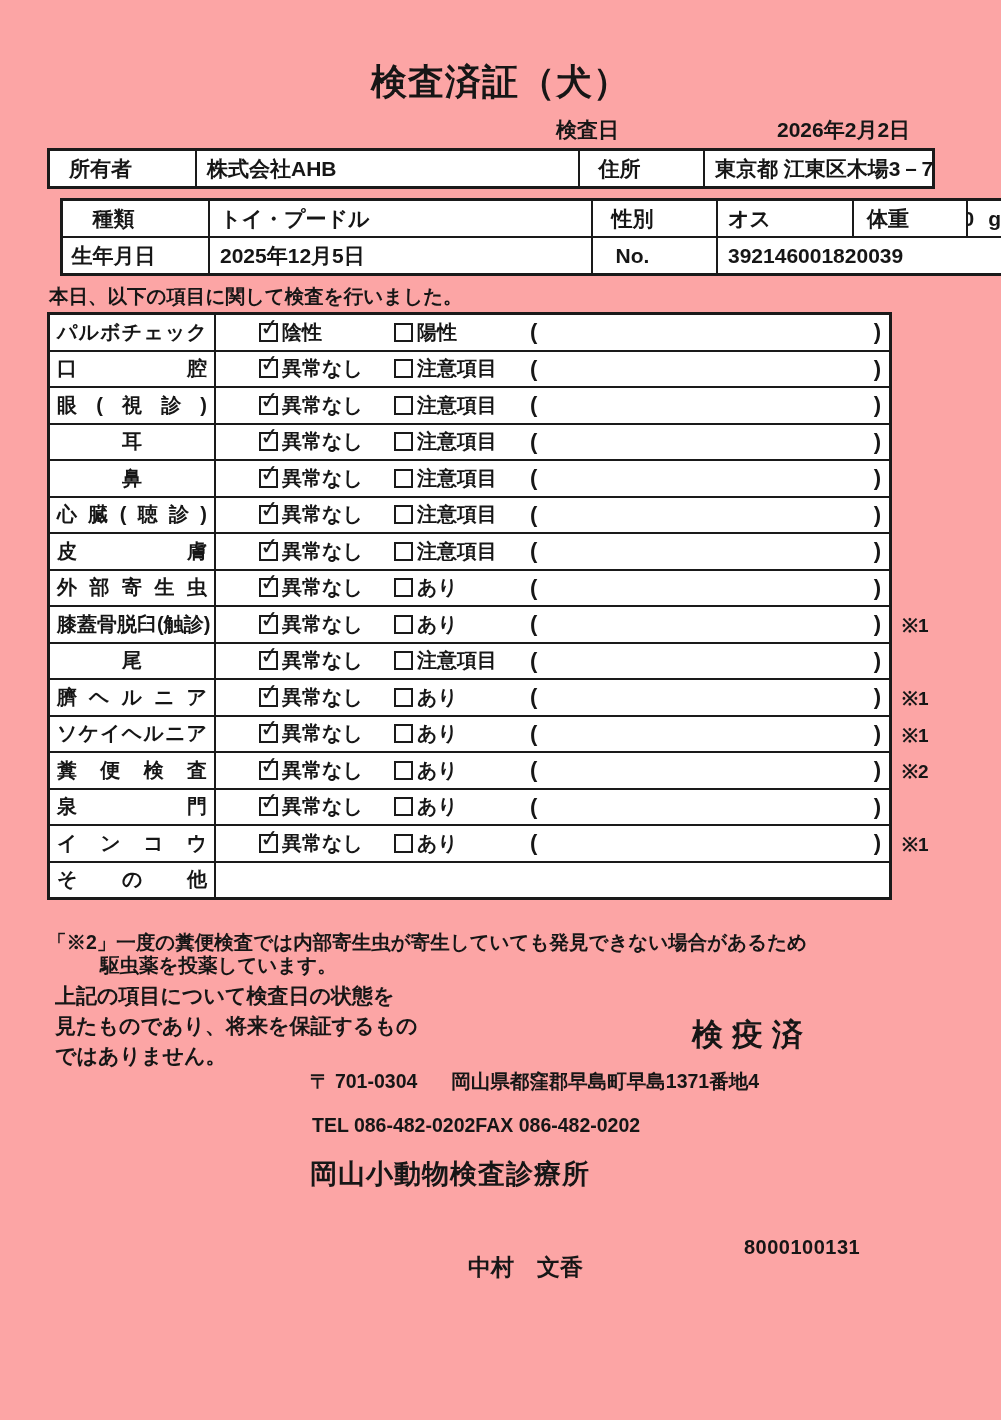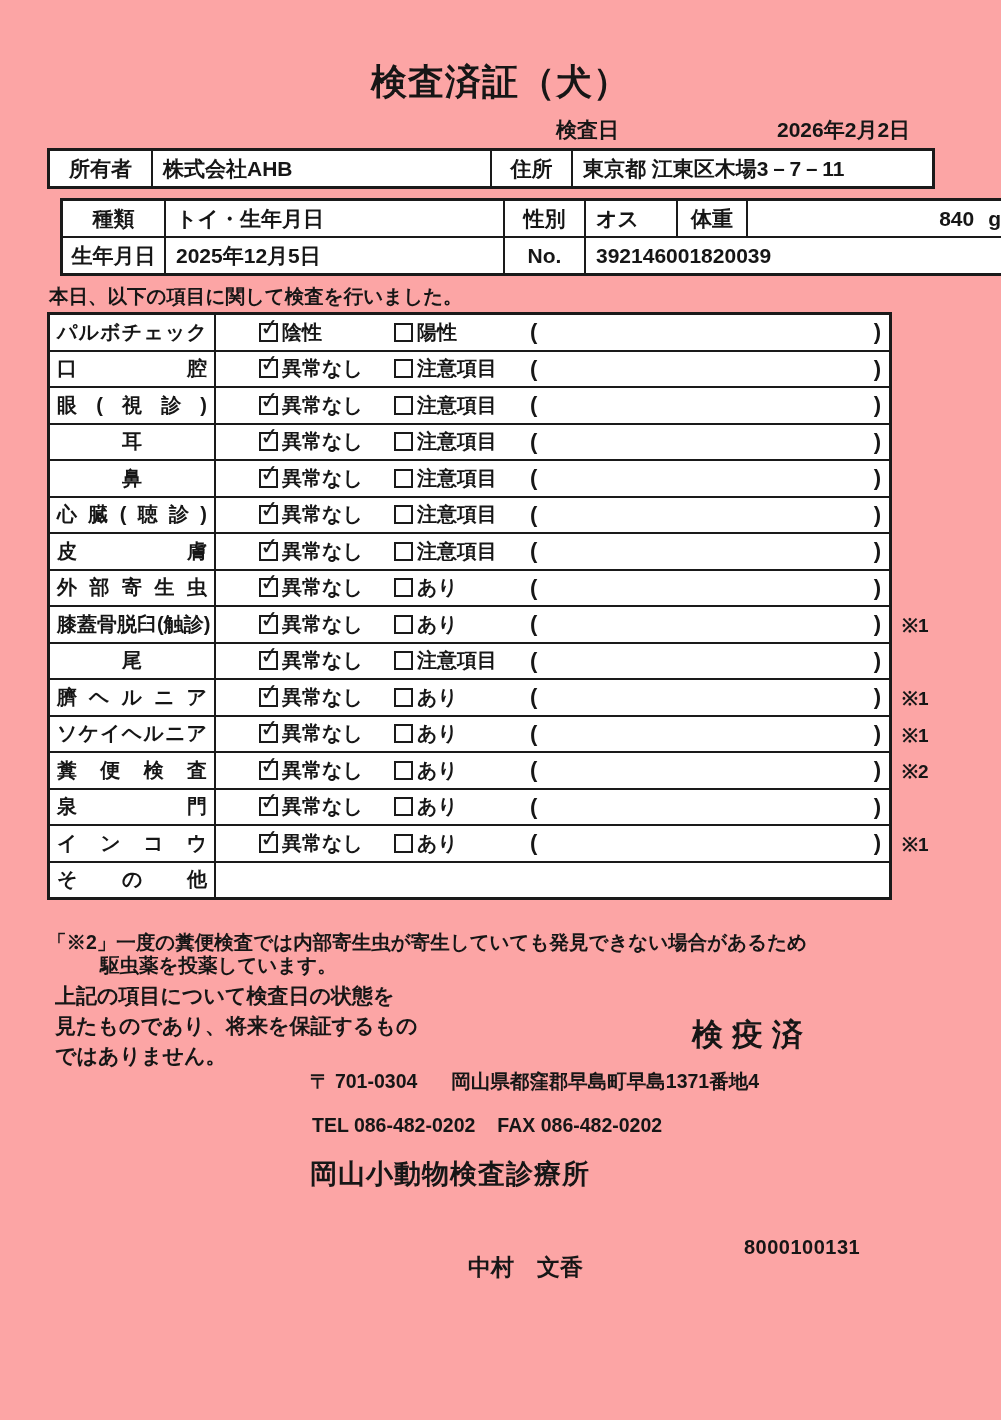--- a/index.html
+++ b/index.html
@@ -17,21 +17,21 @@
   .doc-title {
     top:58px; left:0; width:1001px;
     text-align:center;
     font-size:36px; font-weight:700; letter-spacing:1px;
   }
   .insp-date-label { top:116px; left:556px; font-size:21px; font-weight:600; }
   .insp-date-value { top:116px; left:777px; font-size:21px; font-weight:600; }
 
   
   .tbl { position:absolute; border:3px solid #1a1a1a; box-sizing:border-box; background:#fff; }
-  .g-row { display:grid; height:35px; }
+  .g-row { display:grid; height:35px;gap:44px; }
   .g-row + .g-row { border-top:2px solid #1a1a1a; }
   .owner-tbl { top:148px; left:47px; width:888px; }
   .owner-tbl .g-row { grid-template-columns:101px 339px 81px 1fr; }
   .pet-tbl { top:198px; left:60px; width:960px; }
   .pet-row1 { grid-template-columns:101px 339px 81px 92px 70px 1fr; }
   .pet-row2 { grid-template-columns:101px 339px 81px 1fr; }
   .cell {
     display:flex; align-items:center;
     font-size:21px; font-weight:600;
     box-sizing:border-box;
@@ -96,21 +96,21 @@
   .disclaimer {
     top:981px; left:55px;
     font-size:21px; font-weight:700; line-height:30px;
     white-space:pre-line;
   }
   .quarantine-stamp {
     top:1014px; left:692px;
     font-size:31px; font-weight:600; letter-spacing:9px;
   }
   .postal-line { top:1068px; left:310px; font-size:19.5px; font-weight:600; display:flex; gap:34px; }
-  .tel-line { top:1114px; left:312px; font-size:19.5px; font-weight:600; display:flex; gap:22px; }
+  .tel-line { top:1114px; left:312px; font-size:19.5px; font-weight:600; display:flex; }
   .clinic-name { top:1156px; left:310px; font-size:27px; font-weight:600; letter-spacing:1px; }
   .vet-name { top:1252px; left:468px; font-size:23px; font-weight:600; }
   .doc-code { top:1236px; left:744px; font-size:20px; font-weight:600; letter-spacing:0.5px; }
 </style>
 </head>
 <body>
 
 <div class="page">
 
   <div class="abs doc-title">検査済証（犬）</div>
@@ -123,21 +123,21 @@
       <div class="cell lab">所有者</div>
       <div class="cell val">株式会社AHB</div>
       <div class="cell lab">住所</div>
       <div class="cell val">東京都 江東区木場3－7－11</div>
     </div>
   </div>
 
   <div class="tbl pet-tbl">
     <div class="g-row pet-row1">
       <div class="cell lab">種類</div>
-      <div class="cell val">トイ・生年月日</div>
+      <div class="cell val">トイ・プードル</div>
       <div class="cell lab">性別</div>
       <div class="cell val">オス</div>
       <div class="cell lab">体重</div>
       <div class="cell num">
         <span>840</span>
         <span>g</span>
       </div>
     </div>
     <div class="g-row pet-row2">
       <div class="cell lab">生年月日</div>

